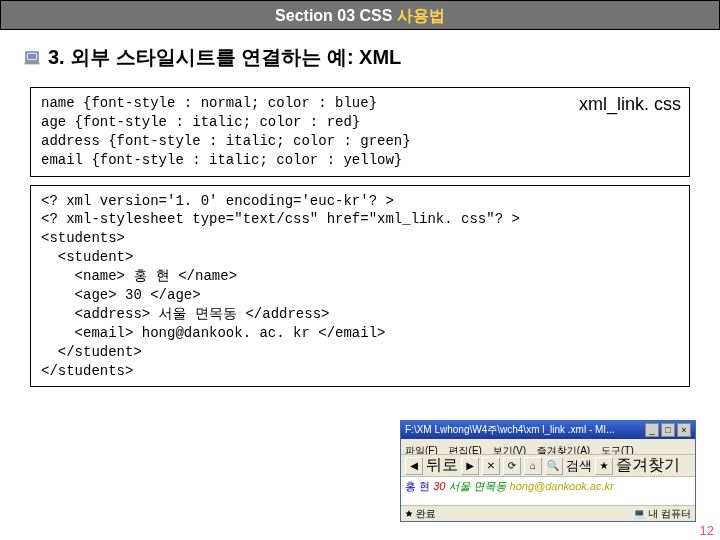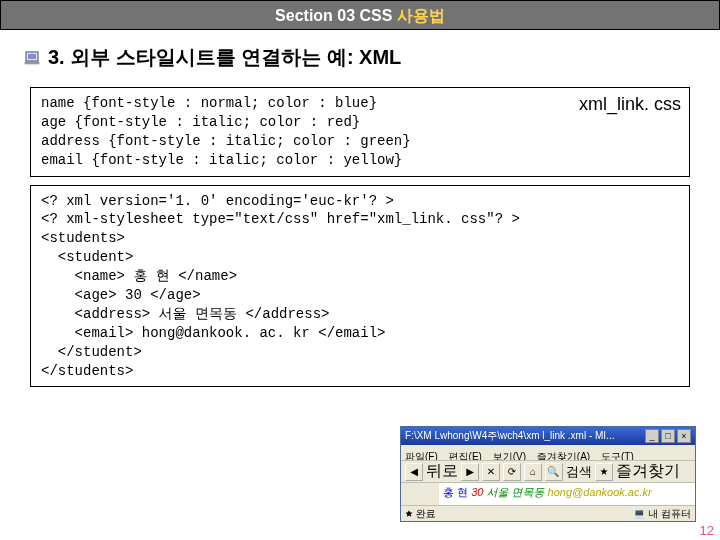--- a/index.html
+++ b/index.html
@@ -18,21 +18,21 @@
   .bw-ctrl { display: flex; gap: 2px; }
   .bw-btn { width: 14px; height: 14px; background: #d0d0c8; border: 1px solid #888; font-size: 9px; line-height: 12px; text-align: center; color: #000; }
   .bw-menu { height: 16px; line-height: 16px; padding: 4px 4px; font-size: 10px; color: #000; background: #ece9d8; border-bottom: 1px solid #c0c0b0; white-space: nowrap; overflow: hidden; }
   .bw-menu span { margin-right: 8px; }
   .bw-tool { height: 22px; padding: 2px 4px; display: flex; align-items: center; gap: 3px; border-bottom: 1px solid #c0c0b0; }
   .tb-btn { width: 18px; height: 18px; background: #ece9d8; border: 1px outset #fff; display: inline-flex; align-items: center; justify-content: center; font-size: 10px; }
   .bw-addr { height: 20px; display: flex; align-items: center; padding: 0 4px; gap: 4px; border-bottom: 1px solid #c0c0b0; }
   .addr-label { font-size: 10px; }
   .addr-field { flex: 1; background: #fff; border: 1px inset #888; height: 14px; line-height: 14px; padding: 0 2px; font-size: 10px; overflow: hidden; white-space: nowrap; }
   .go-btn { font-size: 10px; }
-  .bw-content { background: #fff; height: 22px; padding: 2px 4px; font-size: 11px; white-space: nowrap; overflow: hidden; margin-left: 38px; }
+  .bw-content { background: #fff; height: 28px; padding: 2px 4px; font-size: 11px; white-space: nowrap; overflow: hidden; }
   .c-name { color: #0000cc; }
   .c-age { color: #cc0000; font-style: italic; }
   .c-addr { color: #008800; font-style: italic; }
   .c-email { color: #b8a800; font-style: italic; }
   .bw-status { height: 16px; line-height: 16px; padding: 0 4px; font-size: 10px; display: flex; justify-content: space-between; border-top: 1px solid #c0c0b0; align-items: center; }
   .page-num { position: absolute; right: 6px; bottom: 2px; font-size: 13px; color: #ec4899; }
 </style>
 </head>
 <body>
 

